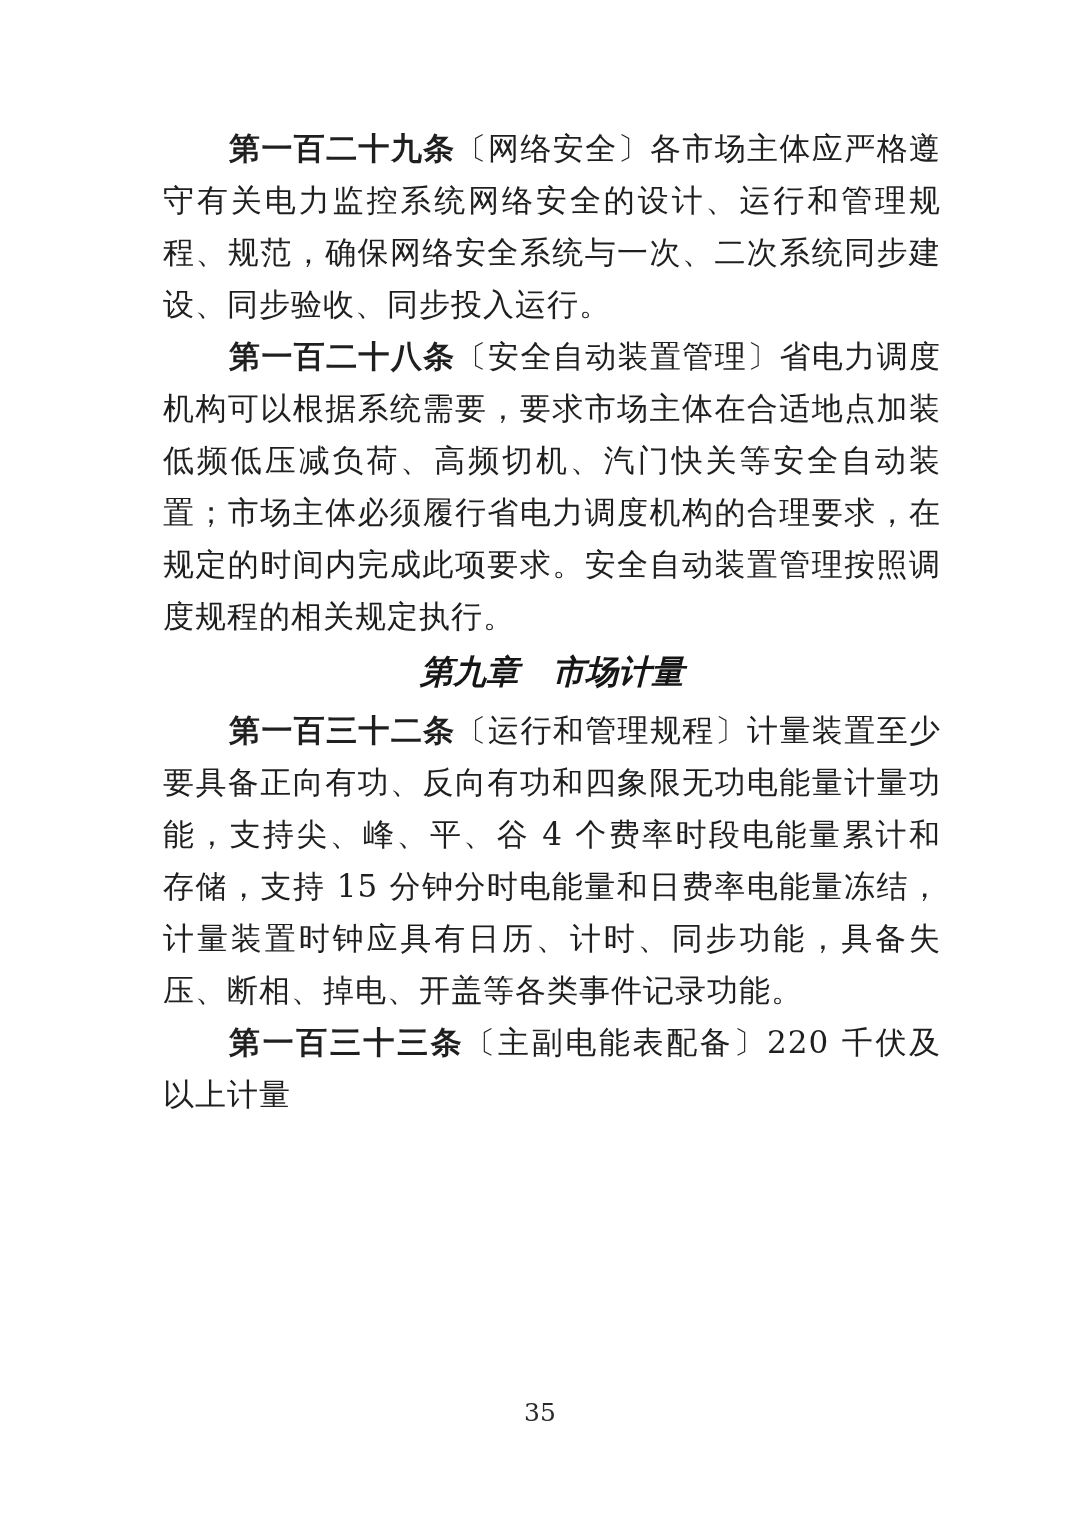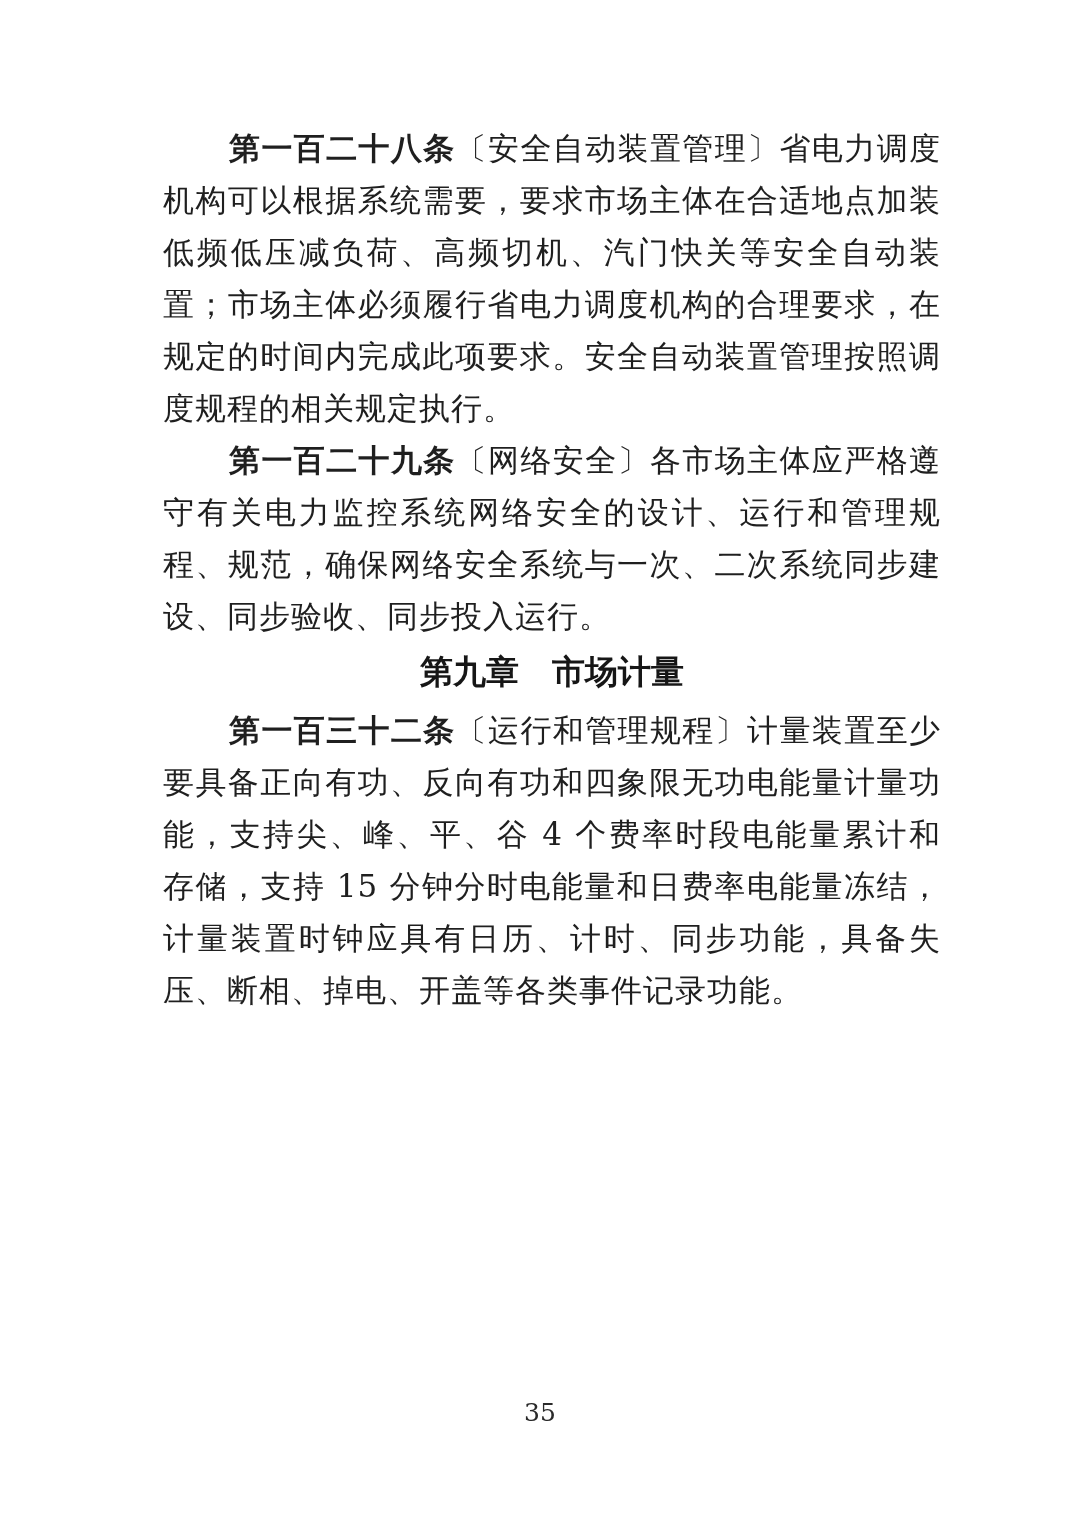--- a/index.html
+++ b/index.html
@@ -39,48 +39,50 @@
   }
   .chapter {
     margin: 4px 0 6px 0;
     font-size: 33px;
     line-height: 52px;
     font-weight: 700;
     font-family: "DejaVu Sans", "Liberation Sans", sans-serif;
     text-align: center;
     text-indent: 0;
     color: #161616;
+    font-style: italic;
   }
   .footer {
     position: absolute;
     left: 0;
     right: 0;
     top: 1398px;
     text-align: center;
     font-size: 25px;
     line-height: 30px;
     color: #2a2a2a;
     font-family: "DejaVu Serif", "Liberation Serif", serif;
   }
 </style>
 </head>
 <body>
 
 <div class="page">
 
   <div class="text-block">
 
+    <p class="para"><span class="art-num">第一百二十九条</span><span class="art-tag">〔网络安全〕</span><span>各市场主体应严格遵守有关电力监控系统网络安全的设计、运行和管理规程、规范，确保网络安全系统与一次、二次系统同步建设、同步验收、同步投入运行。</span></p>
+
     <p class="para"><span class="art-num">第一百二十八条</span><span class="art-tag">〔安全自动装置管理〕</span><span>省电力调度机构可以根据系统需要，要求市场主体在合适地点加装低频低压减负荷、高频切机、汽门快关等安全自动装置；市场主体必须履行省电力调度机构的合理要求，在规定的时间内完成此项要求。安全自动装置管理按照调度规程的相关规定执行。</span></p>
-
-    <p class="para"><span class="art-num">第一百二十九条</span><span class="art-tag">〔网络安全〕</span><span>各市场主体应严格遵守有关电力监控系统网络安全的设计、运行和管理规程、规范，确保网络安全系统与一次、二次系统同步建设、同步验收、同步投入运行。</span></p>
 
     <h2 class="chapter"><span>第九章　市场计量</span></h2>
 
 
 
     <p class="para"><span class="art-num">第一百三十二条</span><span class="art-tag">〔运行和管理规程〕</span><span>计量装置至少要具备正向有功、反向有功和四象限无功电能量计量功能，支持尖、峰、平、谷 4 个费率时段电能量累计和存储，支持 15 分钟分时电能量和日费率电能量冻结，计量装置时钟应具有日历、计时、同步功能，具备失压、断相、掉电、开盖等各类事件记录功能。</span></p>
 
+    <p class="para"><span class="art-num">第一百三十三条</span><span class="art-tag">〔主副电能表配备〕</span><span>220 千伏及以上计量</span></p>
 
   </div>
 
   <div class="footer">35</div>
 
 </div>
 
 </body></html>

